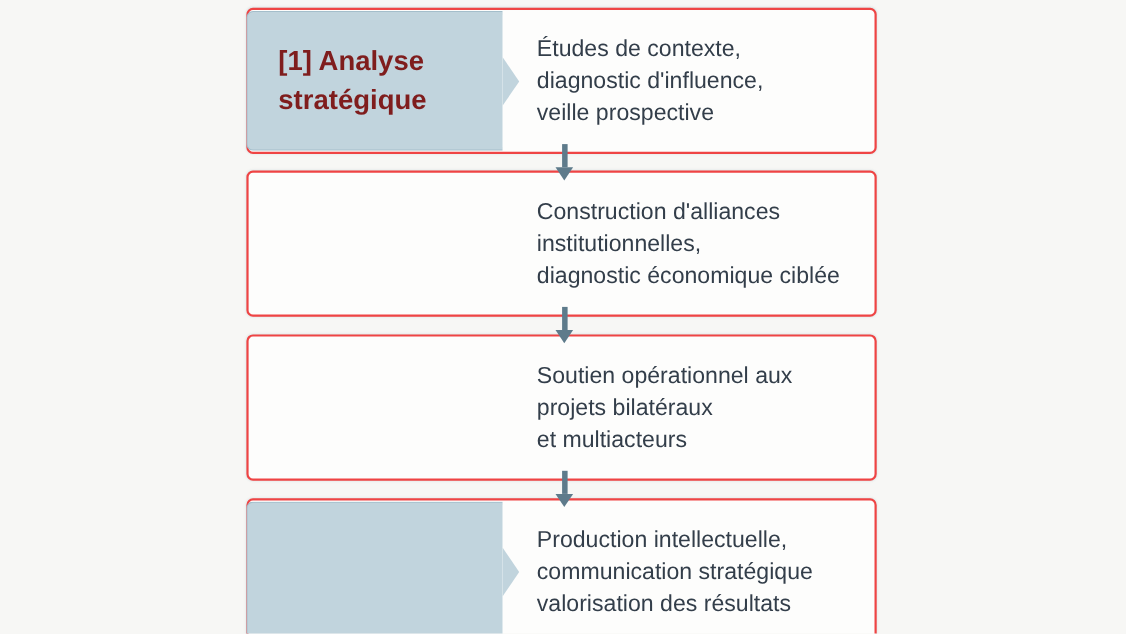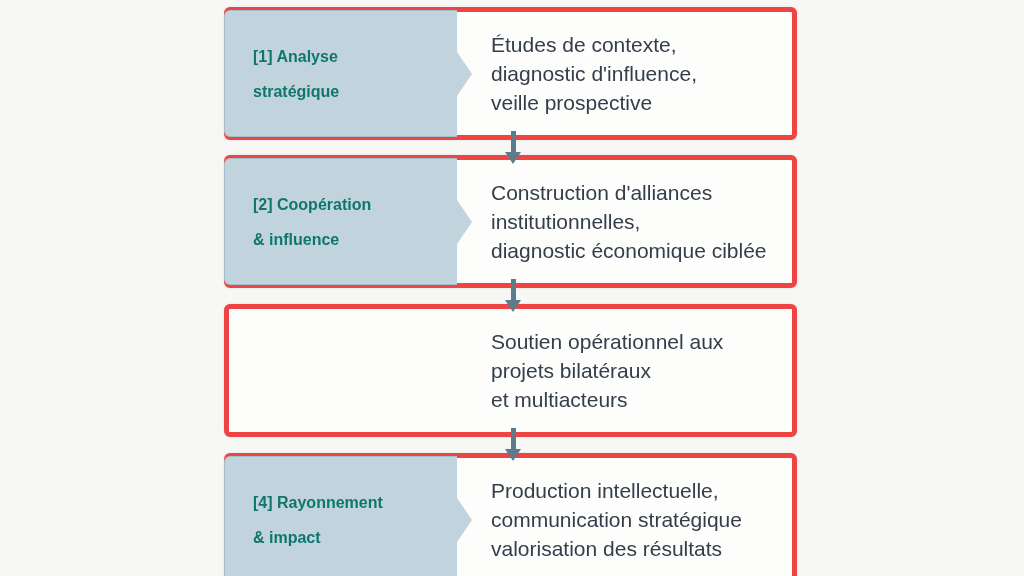--- a/index.html
+++ b/index.html
@@ -22,44 +22,44 @@
   .step {
     position: absolute;
     left: 224px;
     width: 573px;
     height: 133px;
   }
   .step-card {
     position: absolute;
     inset: 0;
     background: #fdfdfc;
-    border: 5px solid #ef4444;
+    border: 2px solid #ef4444;
     border-radius: 6px;
     box-shadow: 0 0 2px rgba(120,150,165,0.25);
   }
   .label-box {
     position: absolute;
     left: 0;
     top: 3px;
     bottom: 3px;
     width: 232px;
     background: #c1d4dd;
     border: 1px solid rgba(130,165,182,0.45);
     border-right: none;
     border-radius: 6px 0 0 6px;
     display: flex;
     align-items: center;
   }
   .label-text {
     padding-left: 28px;
     width: 250px;
-    font-size: 16px;
+    font-size: 25px;
     line-height: 35px;
     font-weight: bold;
-    color: #0f766e;
+    color: #7f1d1d;
     white-space: pre-line;
     overflow: visible;
   }
   .chevron {
     position: absolute;
     right: -15px;
     top: 50%;
     transform: translateY(-50%);
     width: 0;
     height: 0;
@@ -125,25 +125,20 @@
     <div class="shaft"></div>
     <div class="head"></div>
   </div>
 
   <div class="step" style="top:155px;">
     <div class="step-card">
       <div class="desc-text">Construction d'alliances
 institutionnelles,
 diagnostic économique ciblée</div>
     </div>
-    <div class="label-box">
-      <div class="label-text">[2] Coopération
-&amp; influence</div>
-      <div class="chevron"></div>
-    </div>
   </div>
 
   <div class="flow-arrow" style="top:279px;">
     <div class="shaft"></div>
     <div class="head"></div>
   </div>
 
   <div class="step" style="top:304px;">
     <div class="step-card">
       <div class="desc-text">Soutien opérationnel aux
@@ -157,19 +152,17 @@
     <div class="head"></div>
   </div>
 
   <div class="step" style="top:453px;">
     <div class="step-card">
       <div class="desc-text">Production intellectuelle,
 communication stratégique
 valorisation des résultats</div>
     </div>
     <div class="label-box">
-      <div class="label-text">[4] Rayonnement
-&amp; impact</div>
       <div class="chevron"></div>
     </div>
   </div>
 
 </div>
 
 </body></html>

